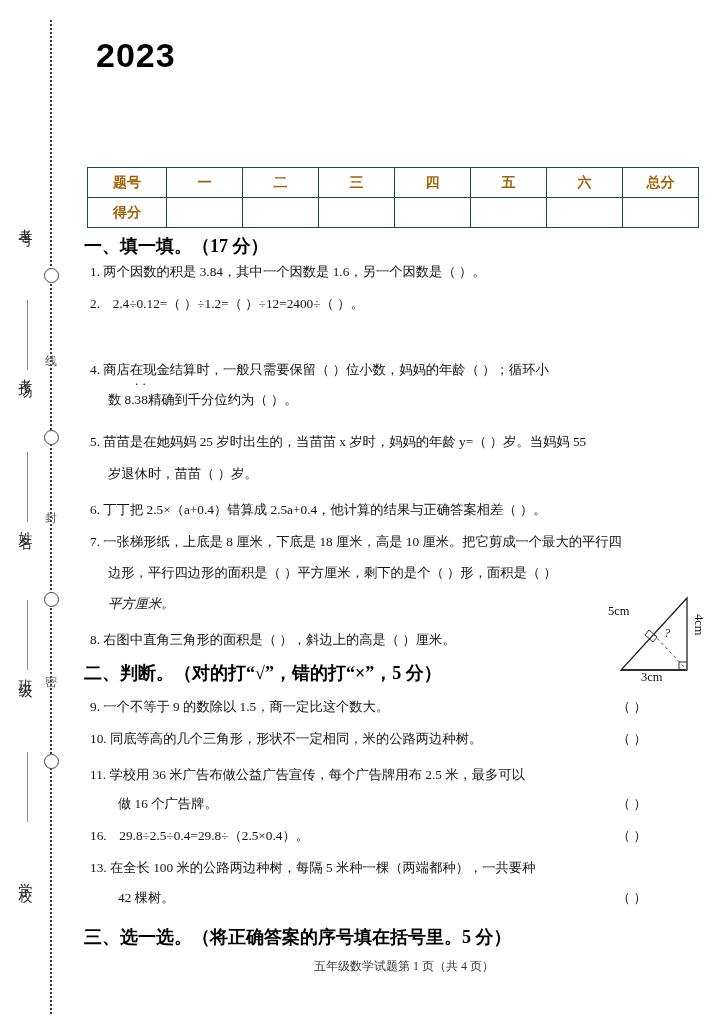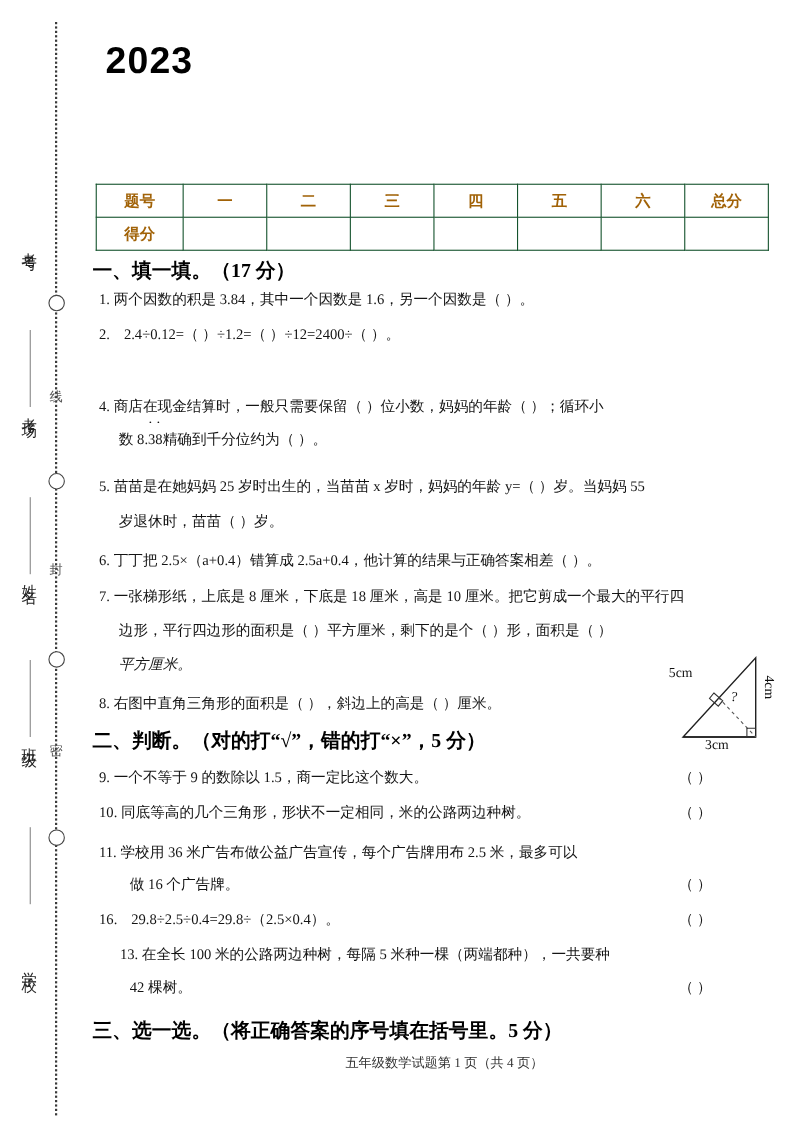--- a/index.html
+++ b/index.html
@@ -317,21 +317,21 @@
     <div class="q" style="left:34px; top:794px;">做 16 个广告牌。</div>
     <div class="q" style="left:533px; top:794px;">（          ）</div>
 
     <div class="q" style="left:6px; top:826px;">
       <span>16.</span>
       <span style="display:inline-block;width:6px"></span>
       <span>29.8÷2.5÷0.4=29.8÷（2.5×0.4）。</span>
     </div>
     <div class="q" style="left:533px; top:826px;">（          ）</div>
 
-    <div class="q" style="left:6px; top:858px;margin-left:19px;">
+    <div class="q" style="left:6px; top:858px;">
       <span>13.</span>
       <span>在全长 100 米的公路两边种树，每隔 5 米种一棵（两端都种），一共要种</span>
     </div>
     <div class="q" style="left:34px; top:888px;">42 棵树。</div>
     <div class="q" style="left:533px; top:888px;">（          ）</div>
 
     <div class="sec-head" style="left:0px; top:925px;">三、选一选。（将正确答案的序号填在括号里。5 分）</div>
 
     <div class="footer">五年级数学试题第 1 页（共 4 页）</div>
 

